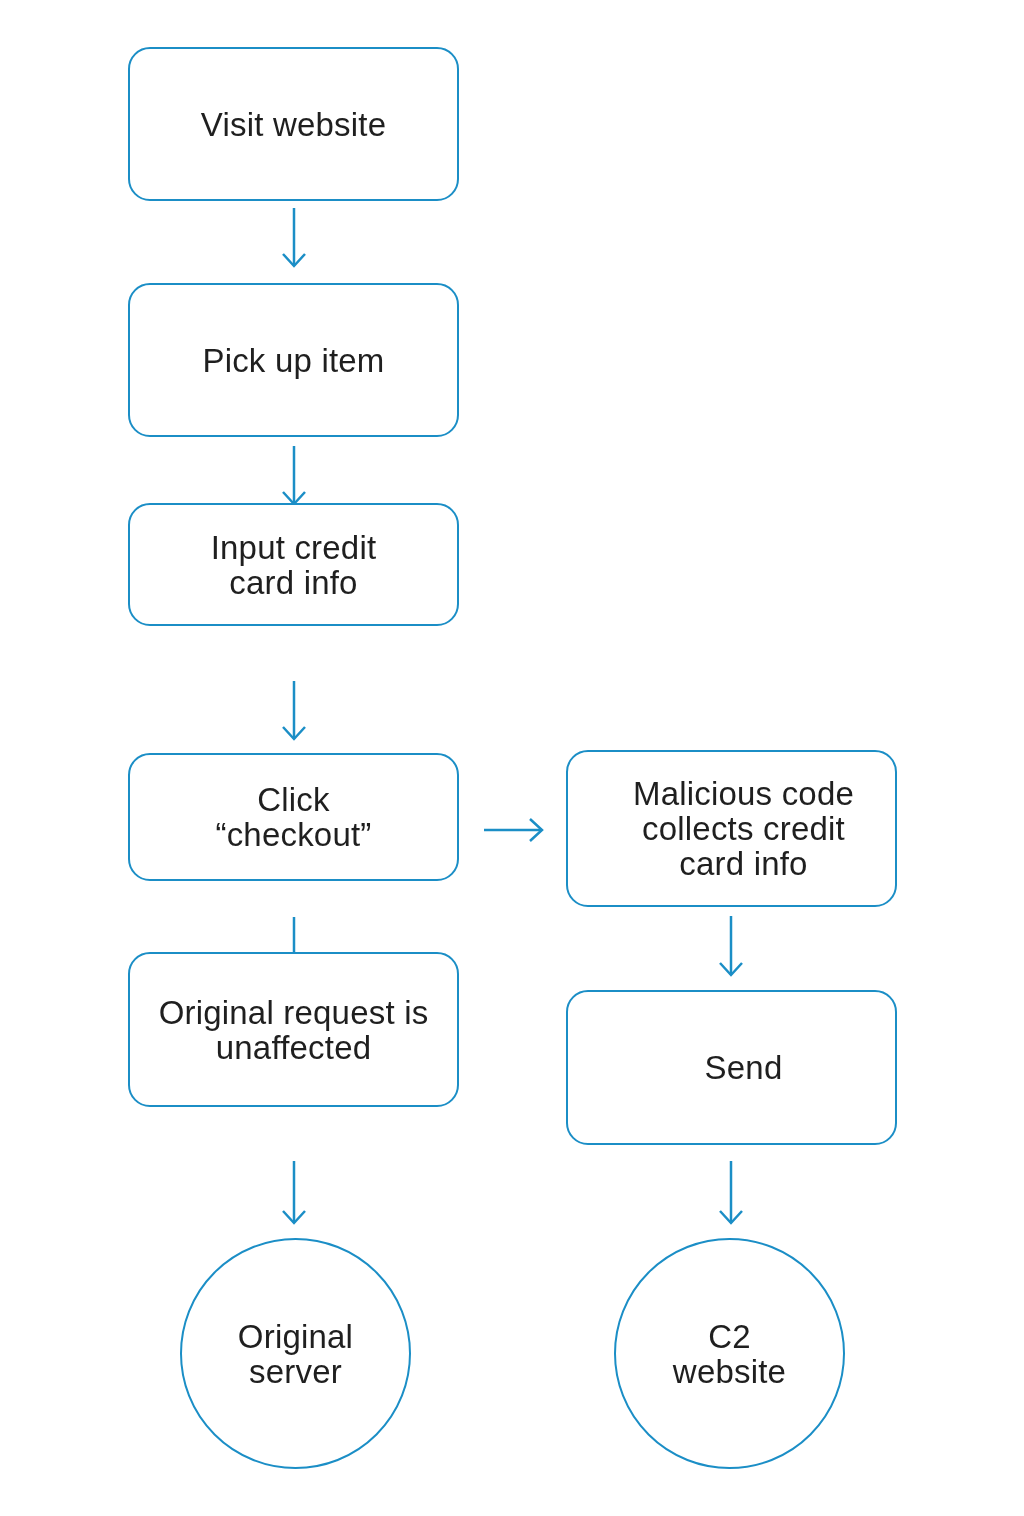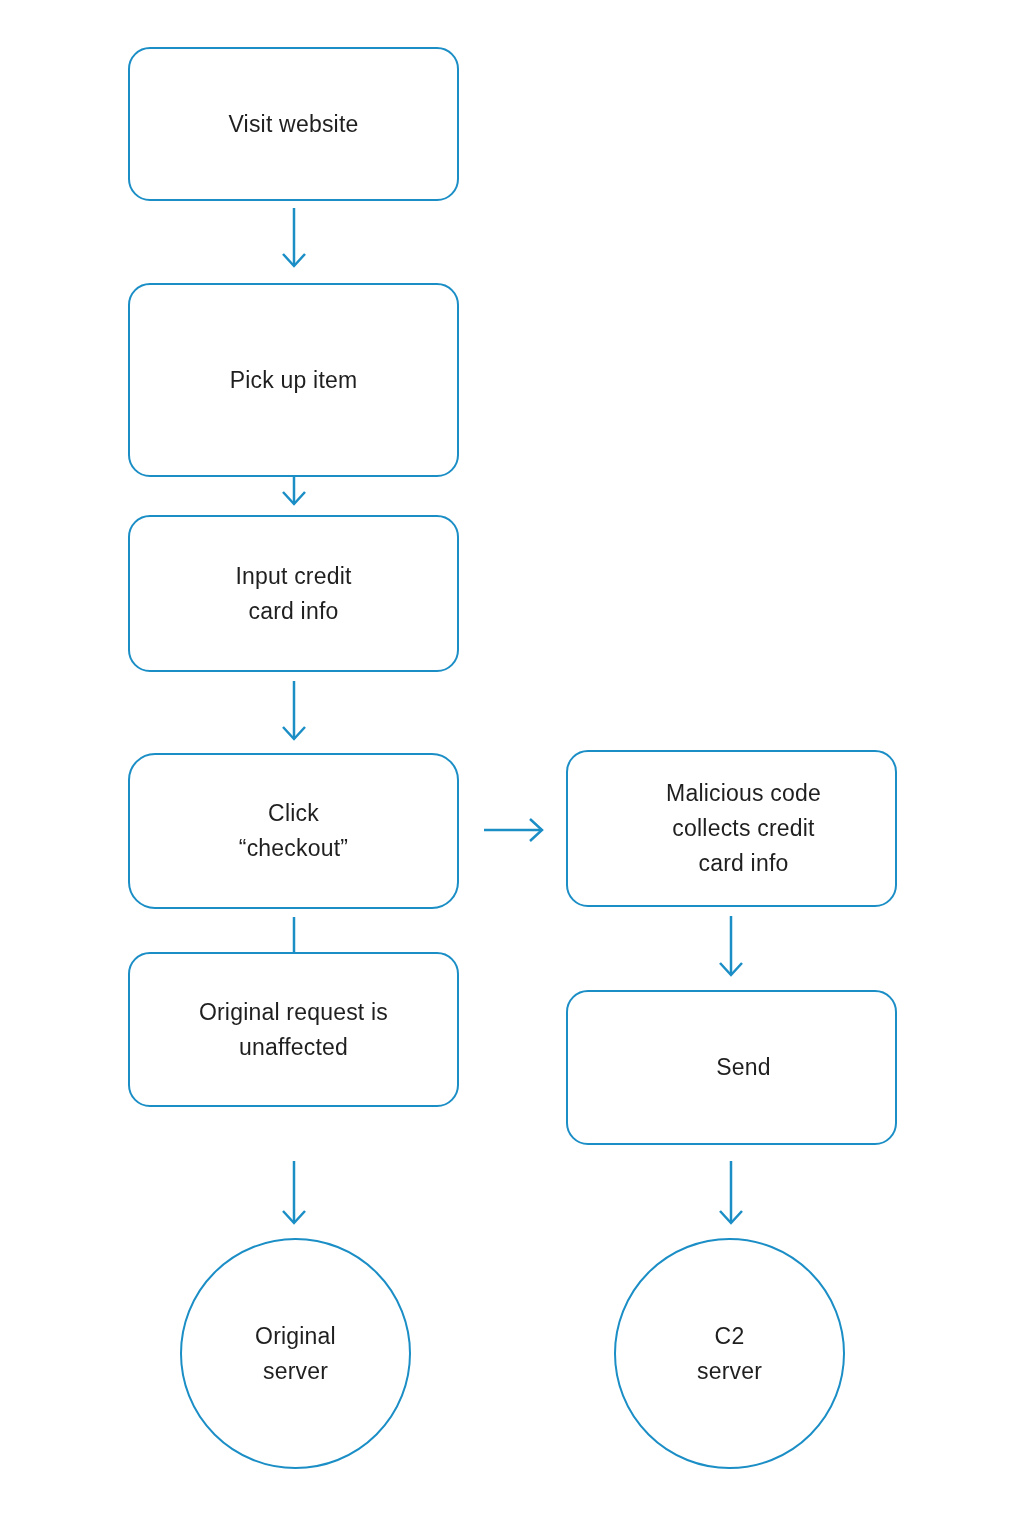--- a/index.html
+++ b/index.html
@@ -26,32 +26,32 @@
     display: flex;
     align-items: center;
     justify-content: center;
     text-align: center;
   }
   .node.circle {
     border-radius: 50%;
     border-width: 2.5px;
   }
   .node-label {
-    font-size: 23px;
+    font-size: 33px;
     line-height: 35px;
     white-space: pre-line;
     color: var(--text);
     letter-spacing: 0.2px;
   }
   .box-left   { left: 128px; width: 331px; }
   .box-right  { left: 566px; width: 331px; padding-left: 24px; }
   #n-visit            { top: 47px;  height: 154px; }
-  #n-pickup           { top: 283px; height: 194px; }
-  #n-input-cc         { top: 515px; height: 157px; }
-  #n-checkout         { top: 753px; height: 156px; border-radius: 27px; }
+  #n-pickup           { top: 283px; height: 154px; }
+  #n-input-cc         { top: 503px; height: 123px; }
+  #n-checkout         { top: 753px; height: 128px; }
   #n-original-request { top: 952px; height: 155px; }
   #n-malicious        { top: 750px; height: 157px; }
   #n-send             { top: 990px; height: 155px; justify-content: center; }
   #n-original-server  { left: 180px; top: 1238px; width: 231px; height: 231px; }
   #n-c2-server        { left: 614px; top: 1238px; width: 231px; height: 231px; }
   .arrow-layer {
     position: absolute;
     left: 0; top: 0;
     width: 1024px; height: 1516px;
     pointer-events: none;
@@ -135,16 +135,16 @@
     <span class="node-label">Send</span>
   </div>
 
   <div id="n-original-server" class="node circle">
     <span class="node-label">Original
 server</span>
   </div>
 
   <div id="n-c2-server" class="node circle">
     <span class="node-label">C2
-server</span>
+website</span>
   </div>
 
 </div>
 
 </body></html>

